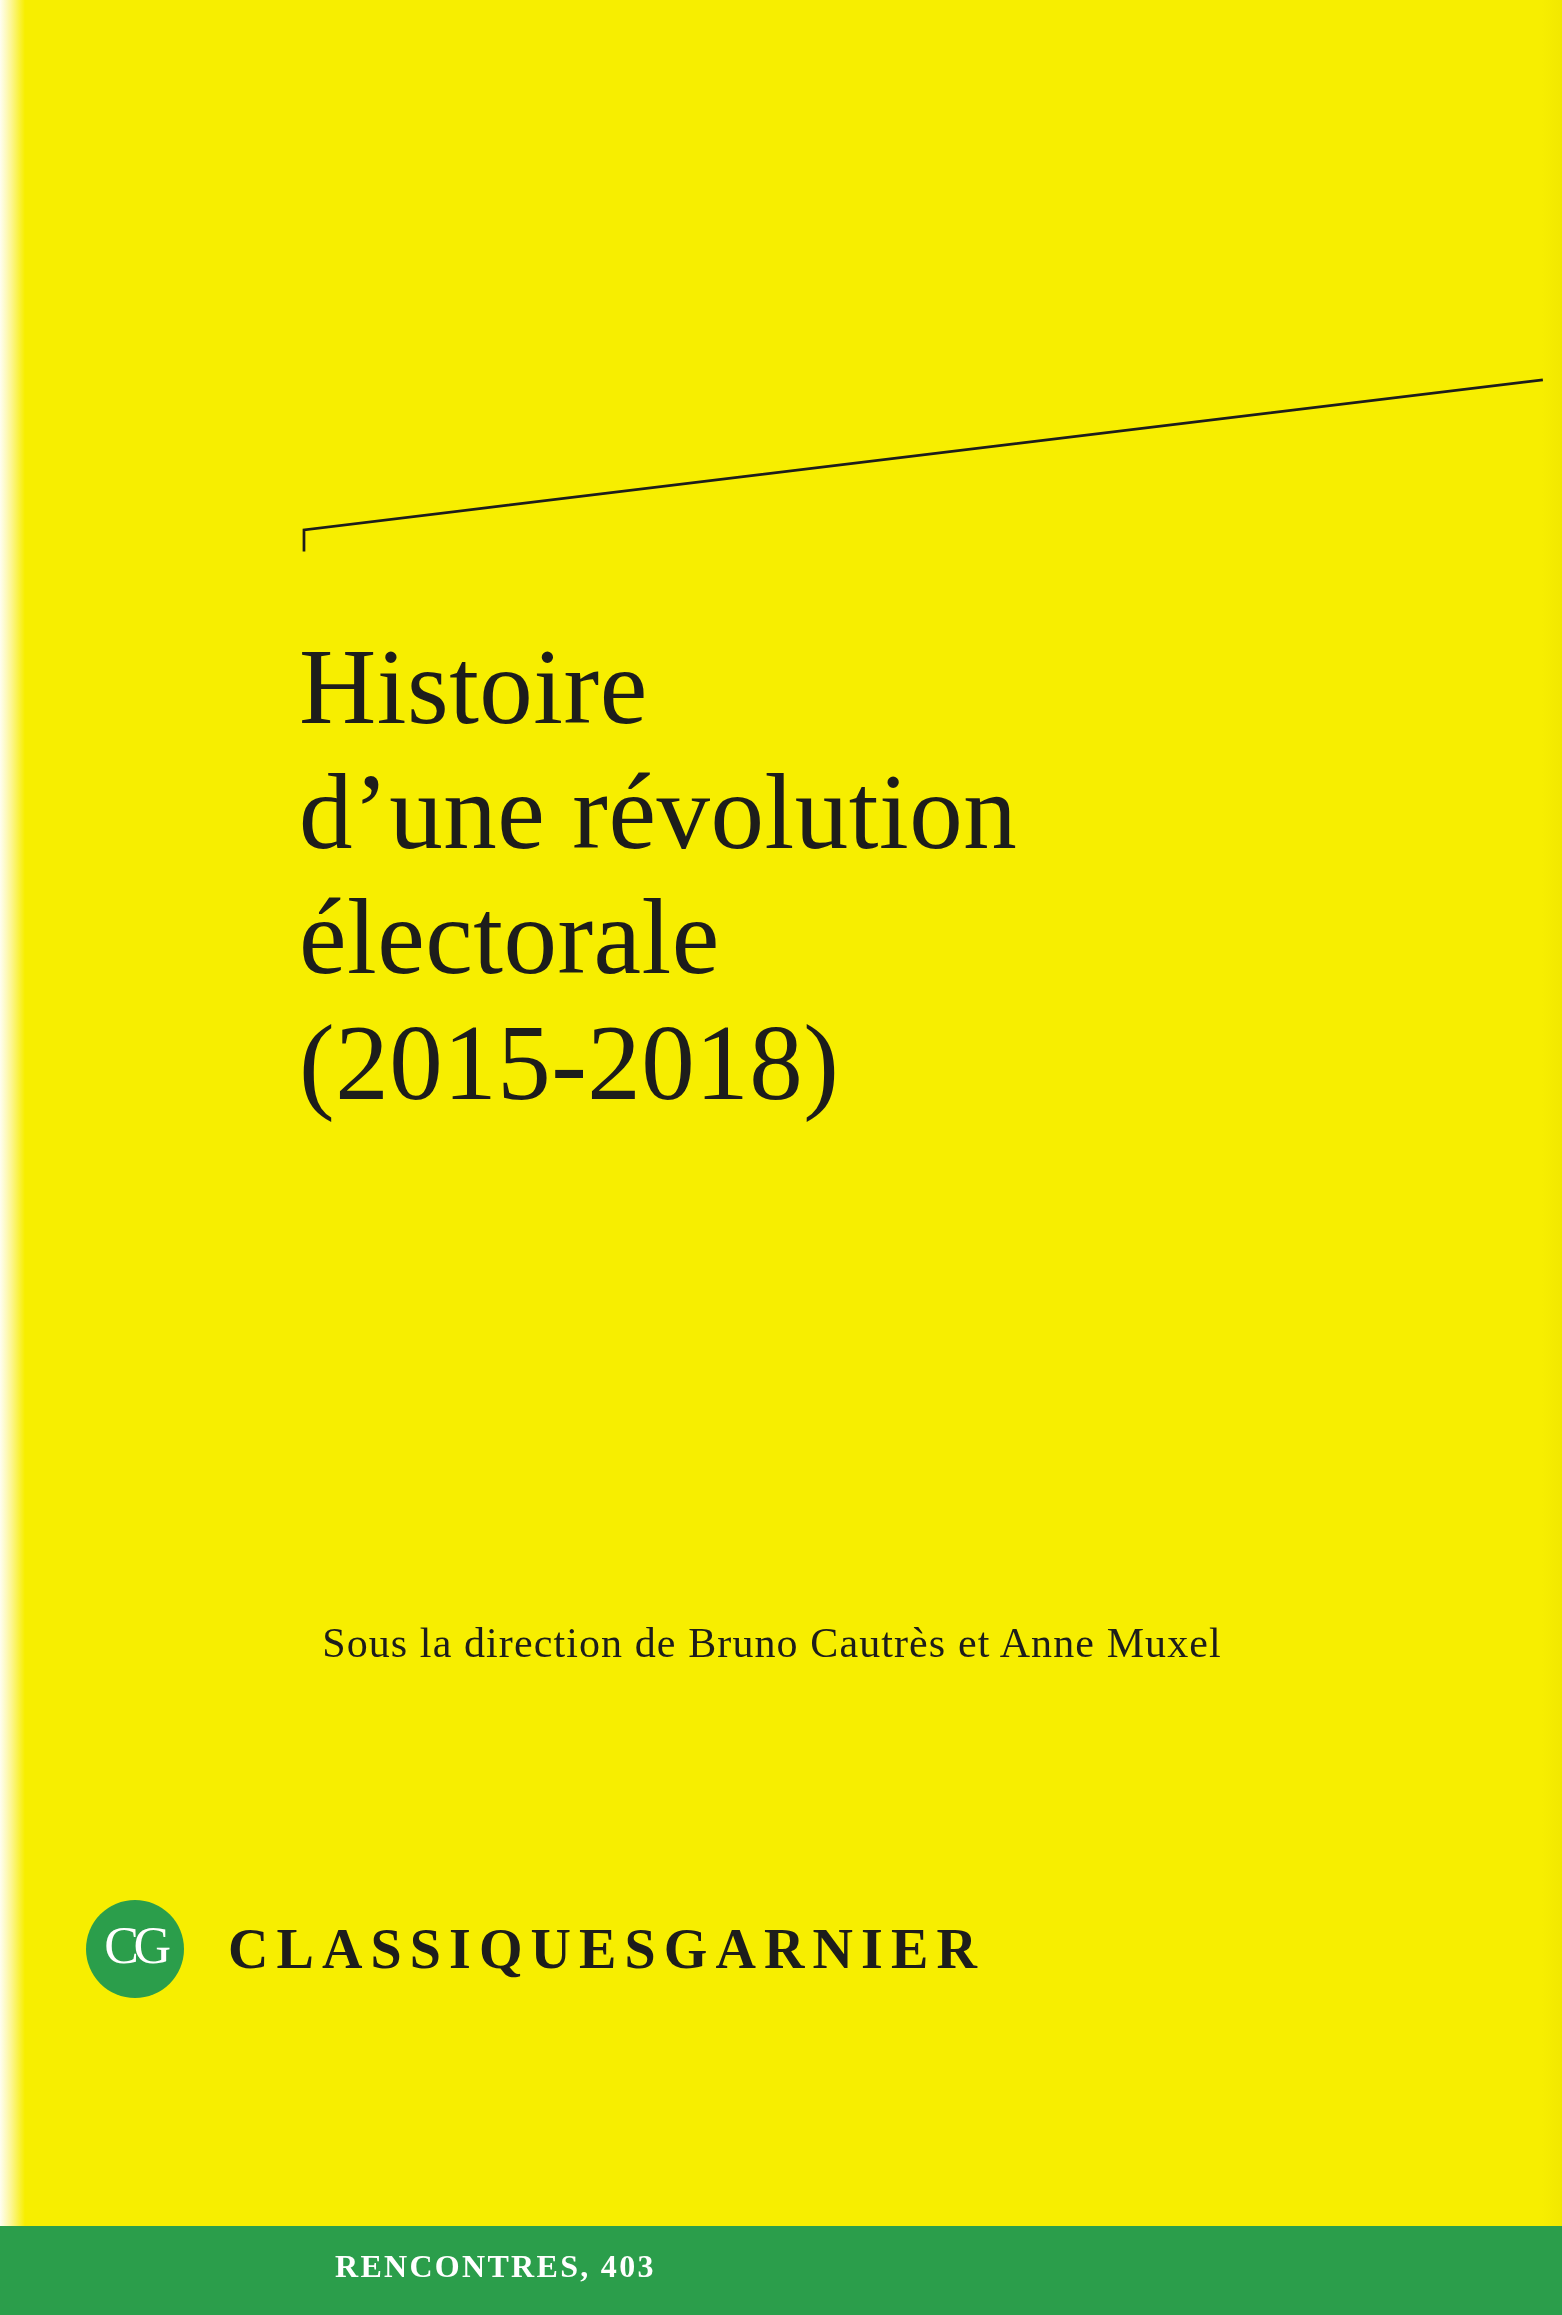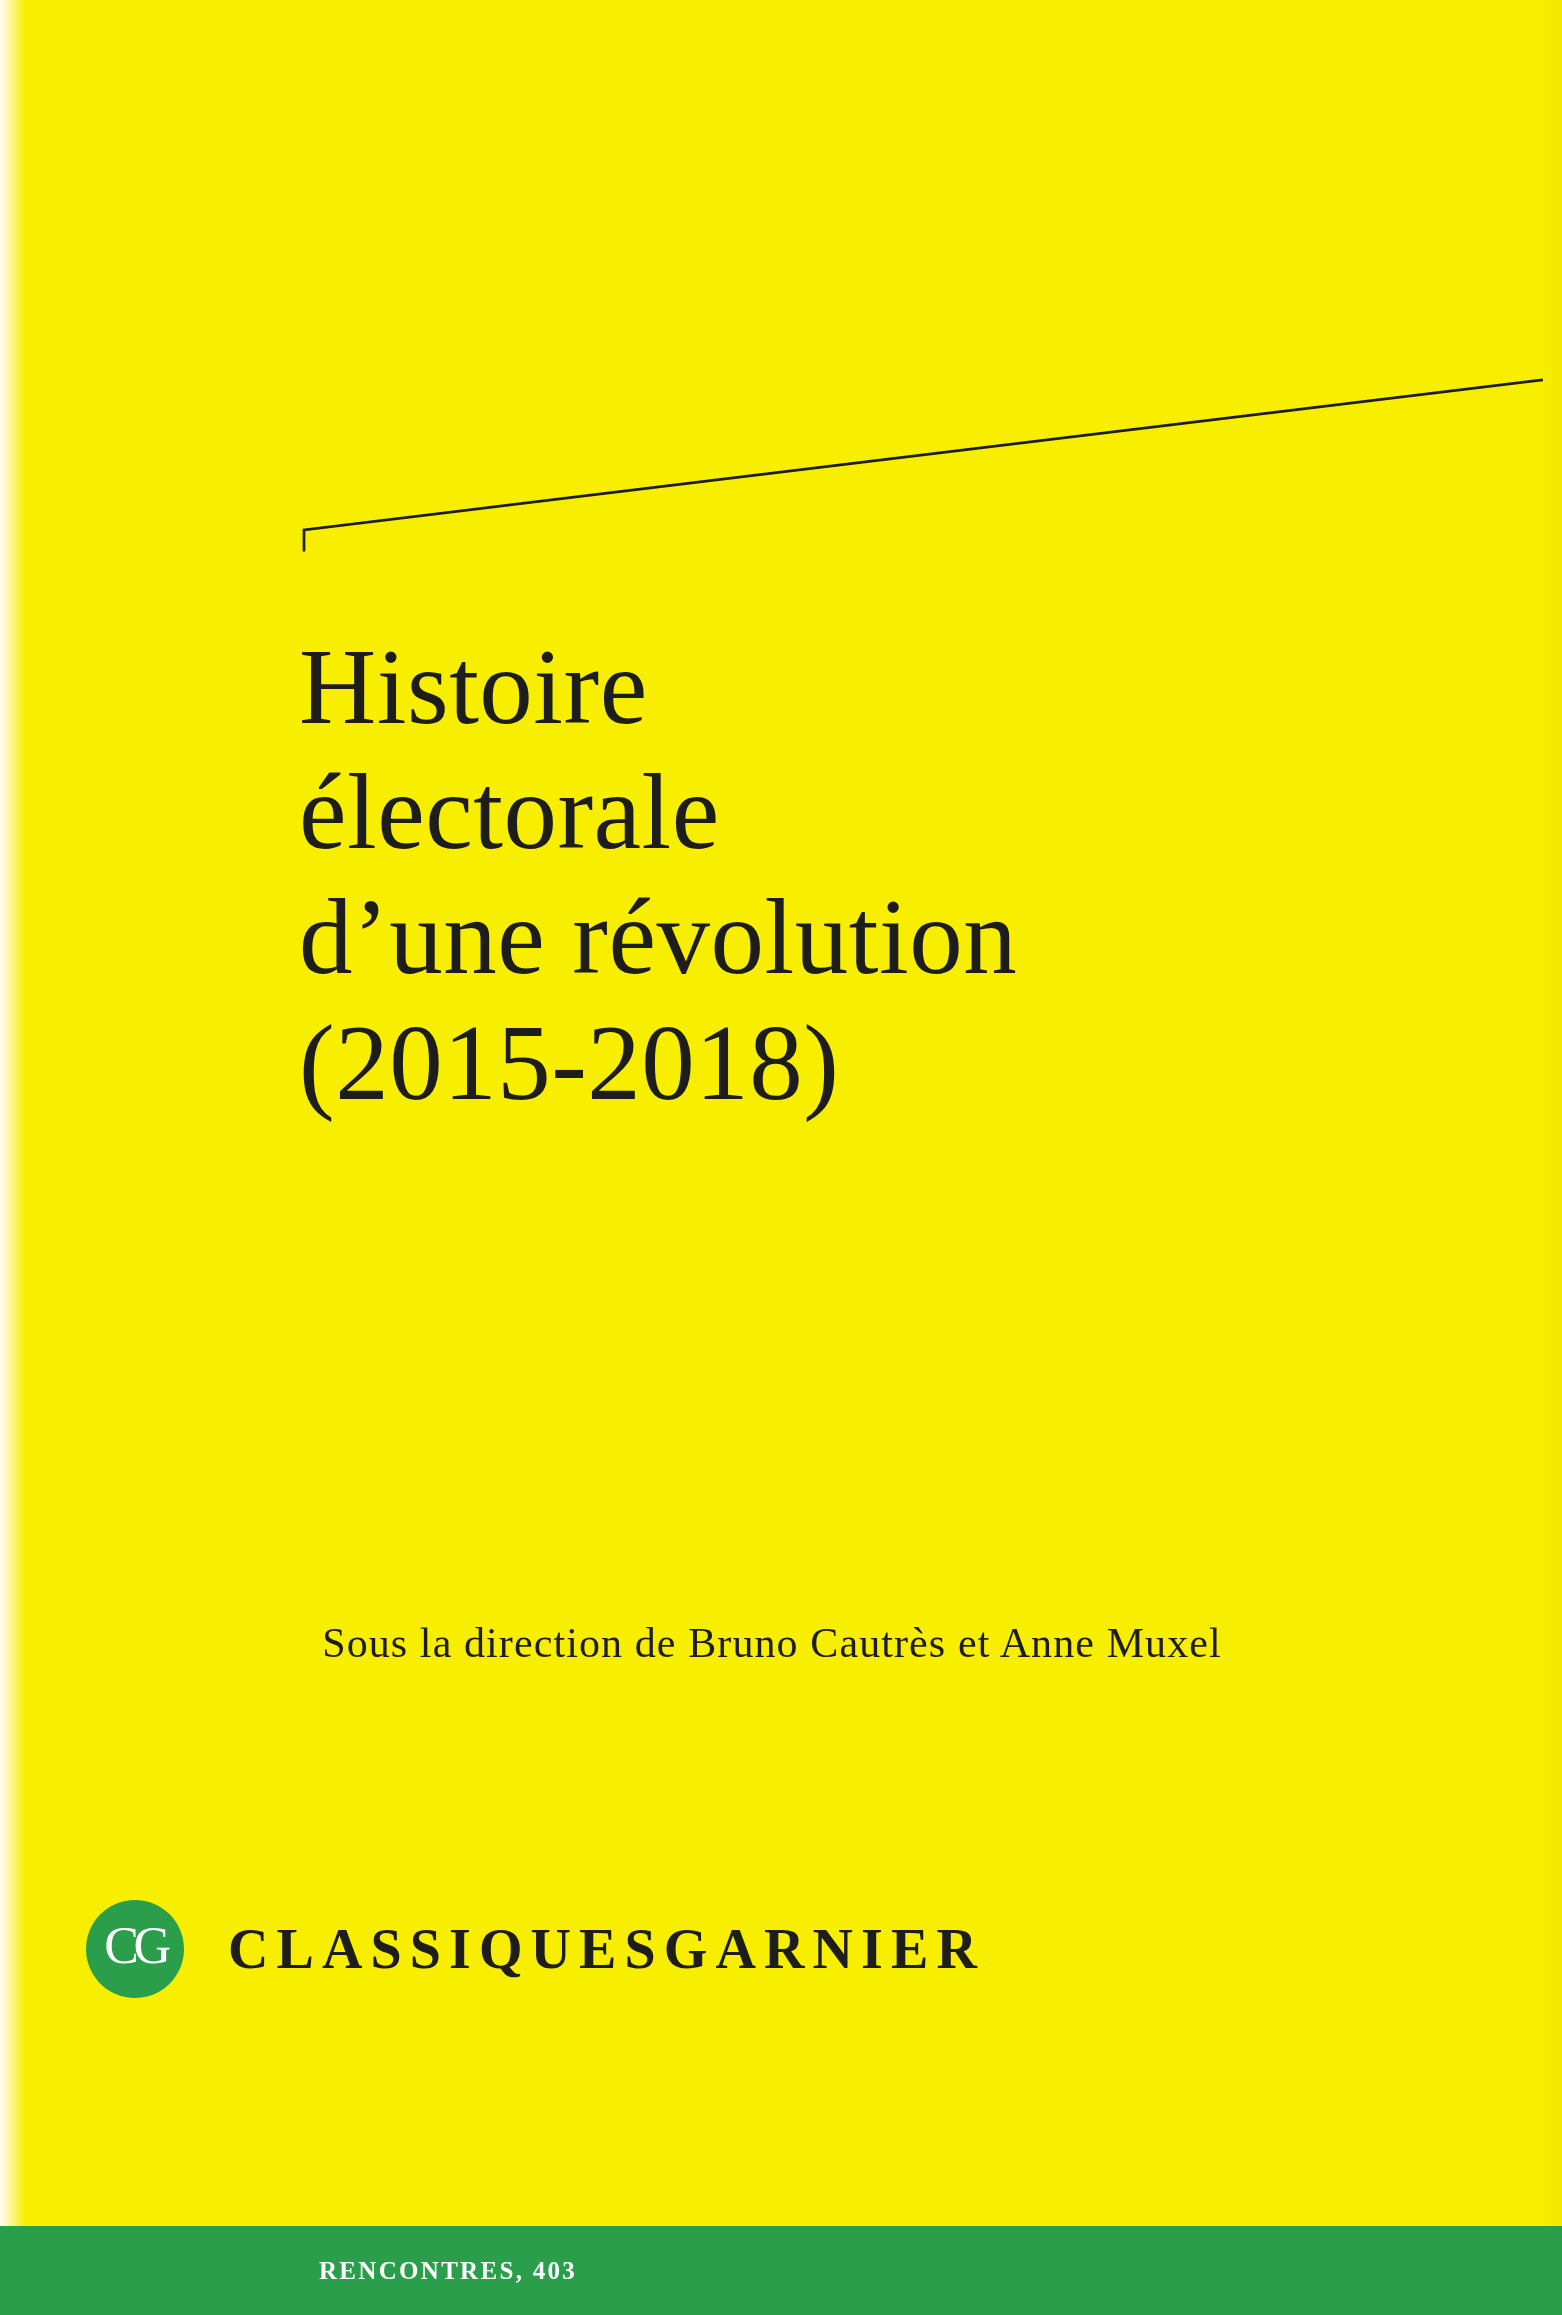--- a/index.html
+++ b/index.html
@@ -101,24 +101,24 @@
   }
   #band {
     position: absolute;
     left: 0; bottom: 0;
     width: 100%;
     height: 90px;
     background: #2b9e4b;
   }
   #series {
     position: absolute;
-    left: 319px;
+    left: 335px;
     bottom: 31px;
     font-family: "Liberation Serif", serif;
-    font-size: 25px;
+    font-size: 32px;
     letter-spacing: 2.3px;
     color: #ffffff;
     font-weight: bold;
   }
 </style>
 </head>
 <body>
 
 <div id="cover">
 
@@ -126,22 +126,22 @@
   <div id="right-edge"></div>
 
   <div id="rule-wrap">
     <svg width="1562" height="633" viewBox="0 0 1727 700" xmlns="http://www.w3.org/2000/svg">
       <path d="M 336 610 L 336 586 L 1706 420" fill="none" stroke="#1d1d1b" stroke-width="3"></path>
     </svg>
   </div>
 
   <div id="title-block">
     <div class="title-line">Histoire</div>
+    <div class="title-line">d’une révolution</div>
     <div class="title-line">électorale</div>
-    <div class="title-line">d’une révolution</div>
     <div class="title-line">(2015-2018)</div>
   </div>
 
   <div id="authors">Sous la direction de Bruno Cautrès et Anne Muxel</div>
 
   <div id="publisher">
     <div id="logo-mark">
       <span>CG</span>
     </div>
     <div id="publisher-name">

